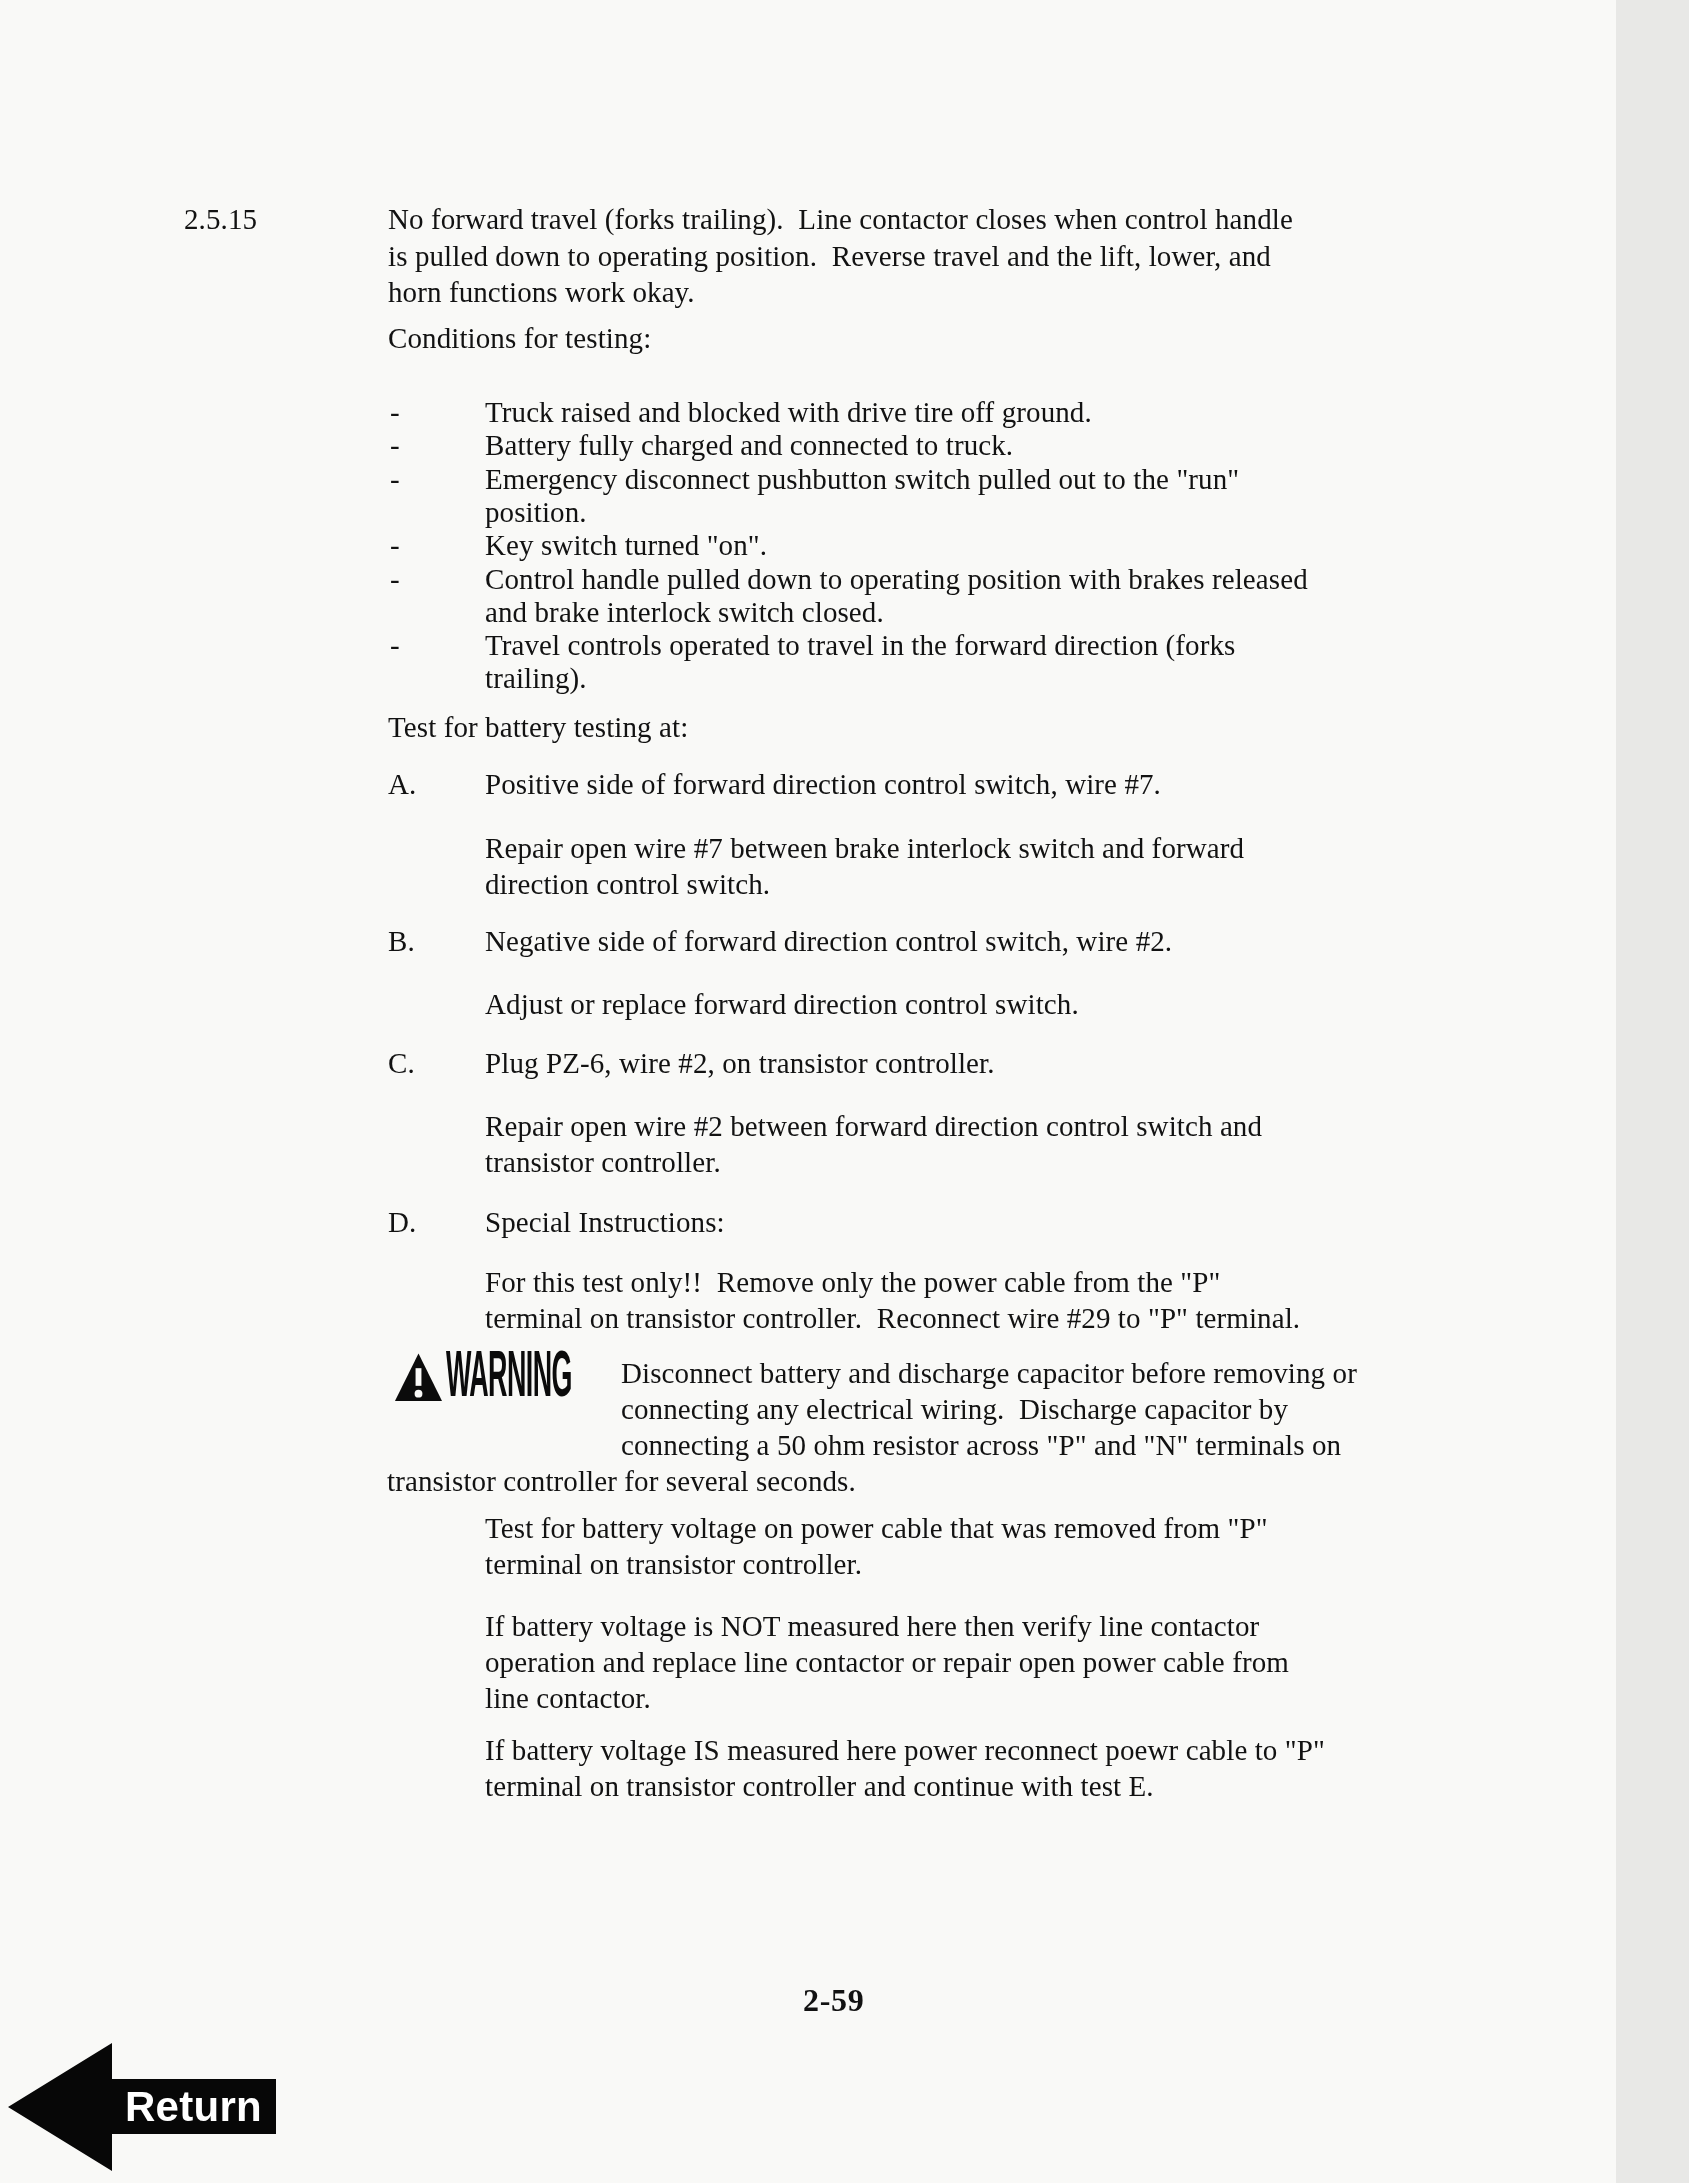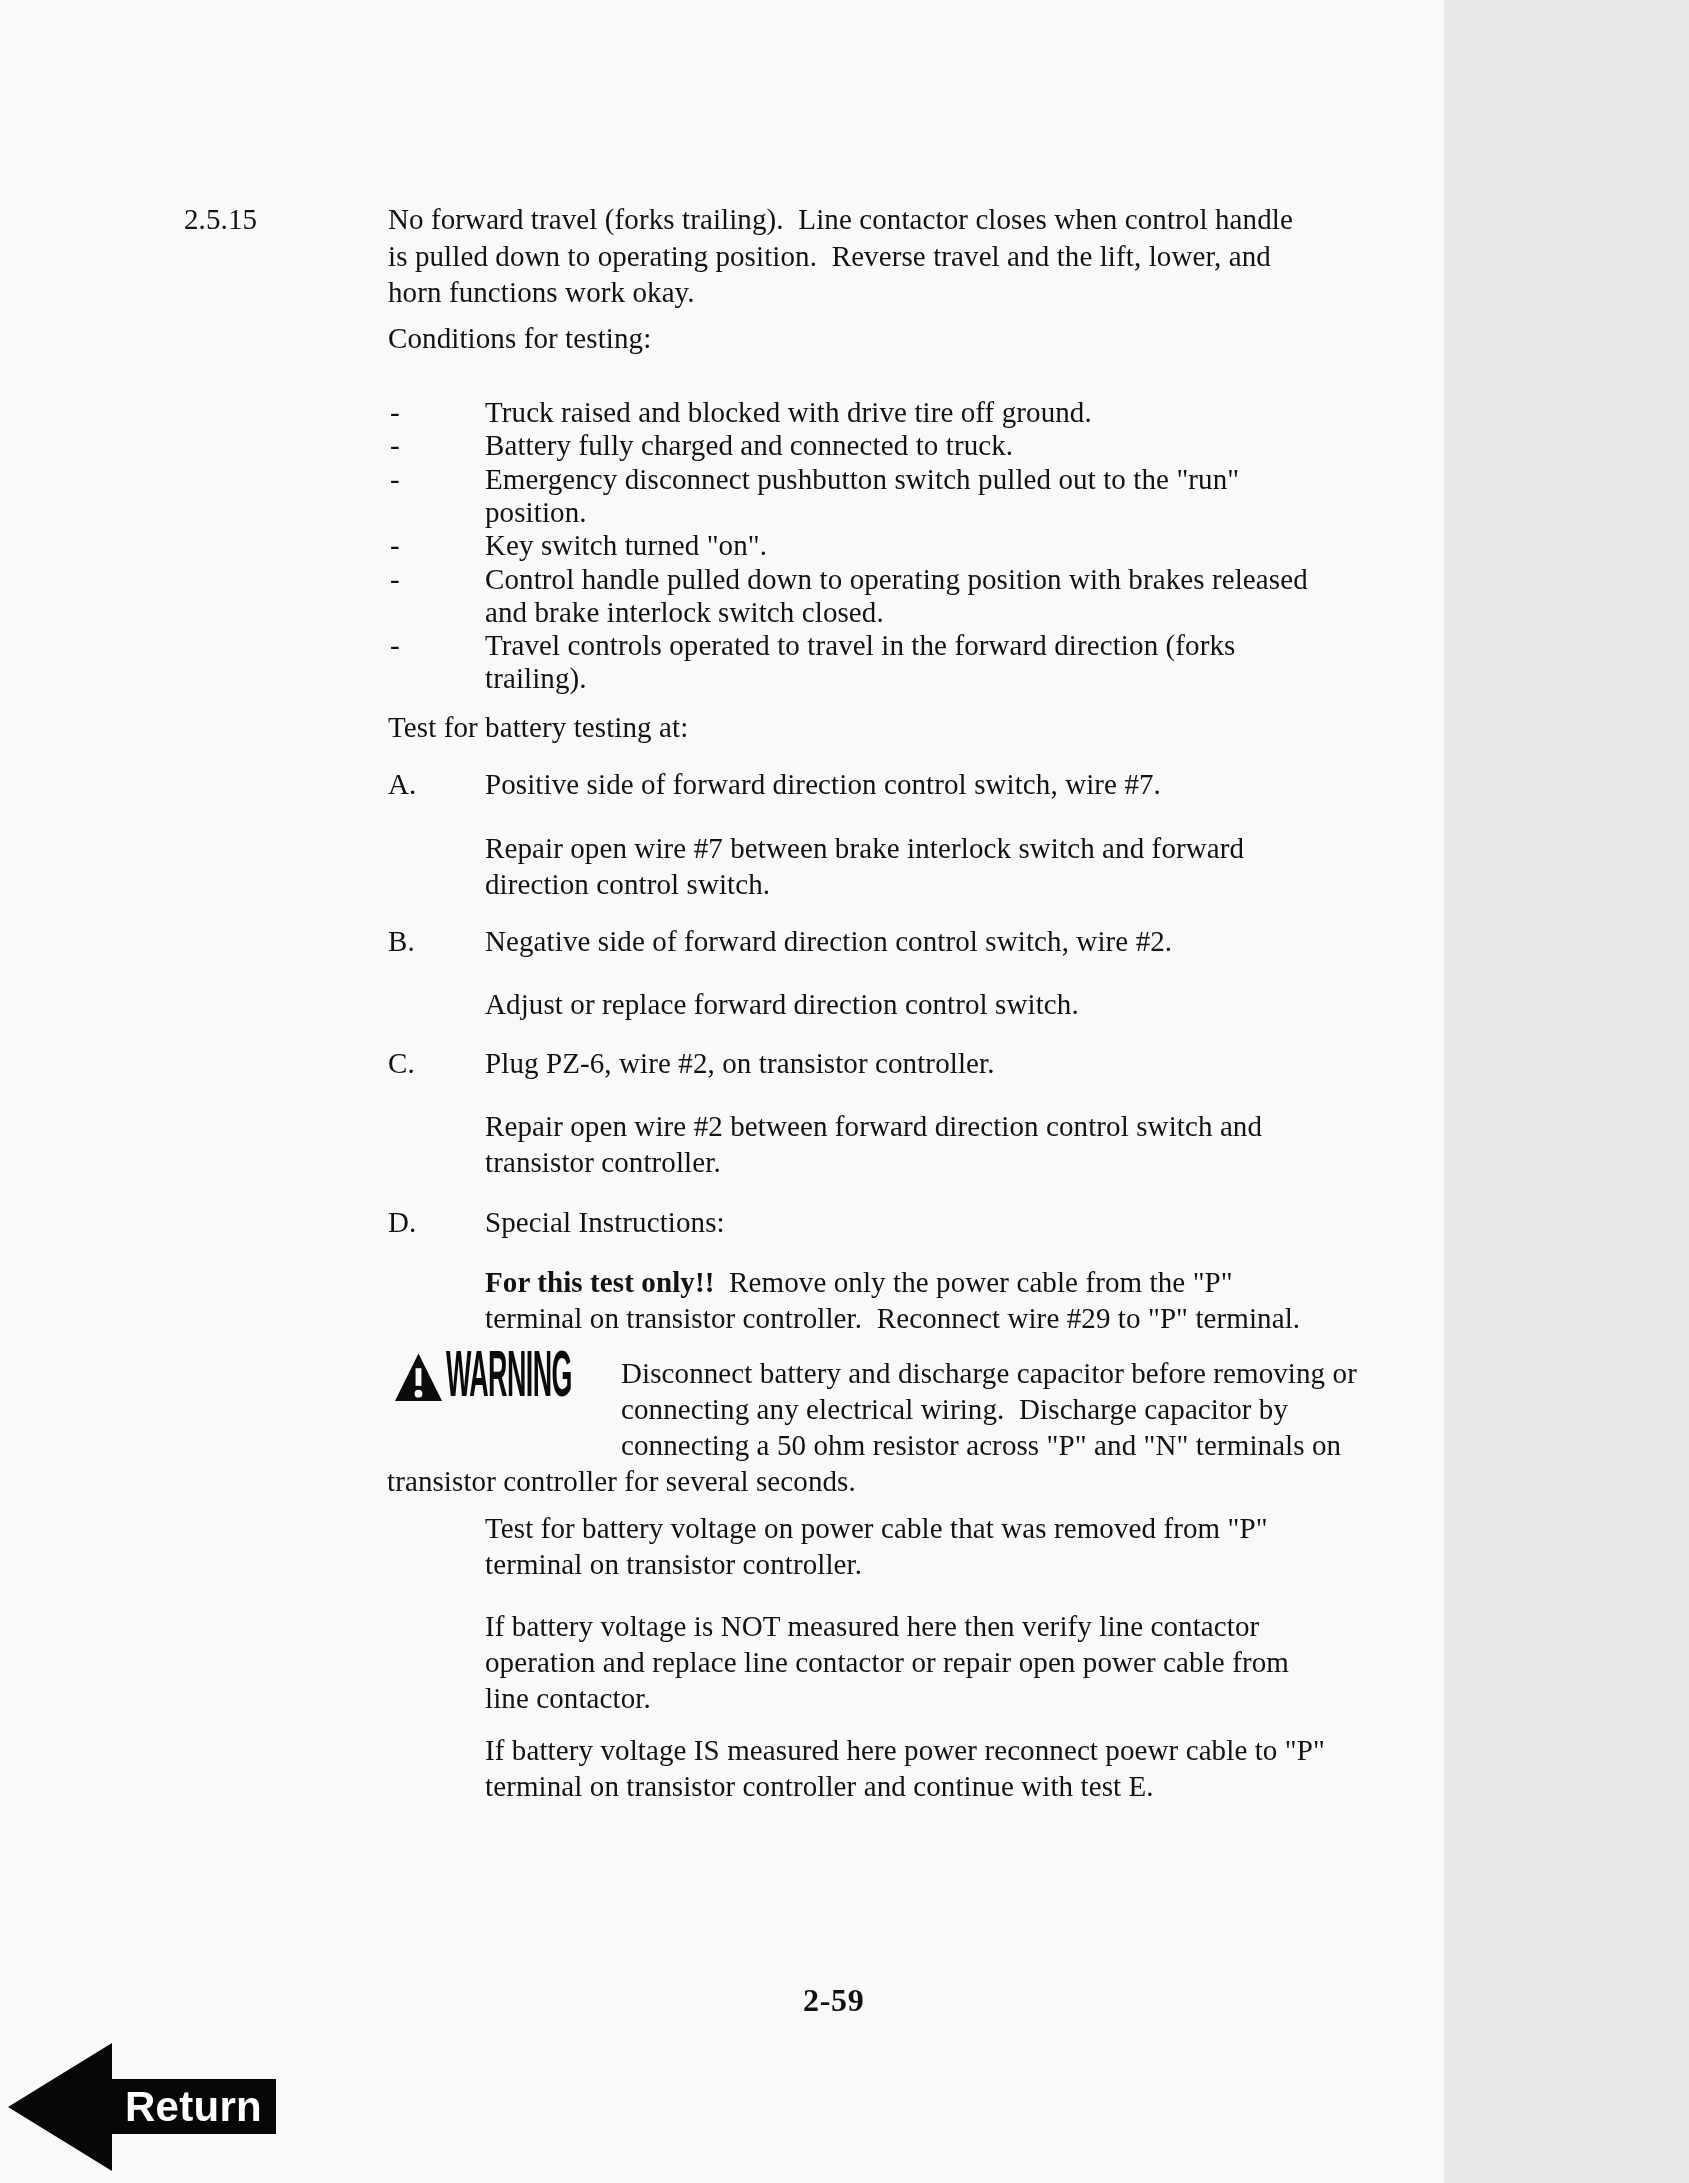--- a/index.html
+++ b/index.html
@@ -1,31 +1,31 @@
 <!DOCTYPE html>
 <html style="font-size:11px"><head>
 <meta charset="utf-8">
 <style>
   html,body{margin:0;padding:0;background:#e8e8e6;}
   .page{
     position:relative;
-    width:1444px;height:2183px;
+    width:1616px;height:2183px;
     background:#f9f9f7;
     font-family:"Liberation Serif", serif;
     color:#121212;
     overflow:hidden;
   }
   .ln{
     position:absolute;
     font-size:29px;
     line-height:1.2;
     white-space:pre;
     letter-spacing:0.1px;
   }
-  .b{font-weight:bold;}
+  .b{font-weight:normal;}
   .dash{position:absolute;font-size:29px;line-height:1.2;}
   .warn-label{
     position:absolute;
     font-family:"Liberation Sans", sans-serif;
     font-weight:bold;
     font-size:64px;
     line-height:1;
     transform:scaleX(0.42);
     transform-origin:left top;
     letter-spacing:-1.4px;

